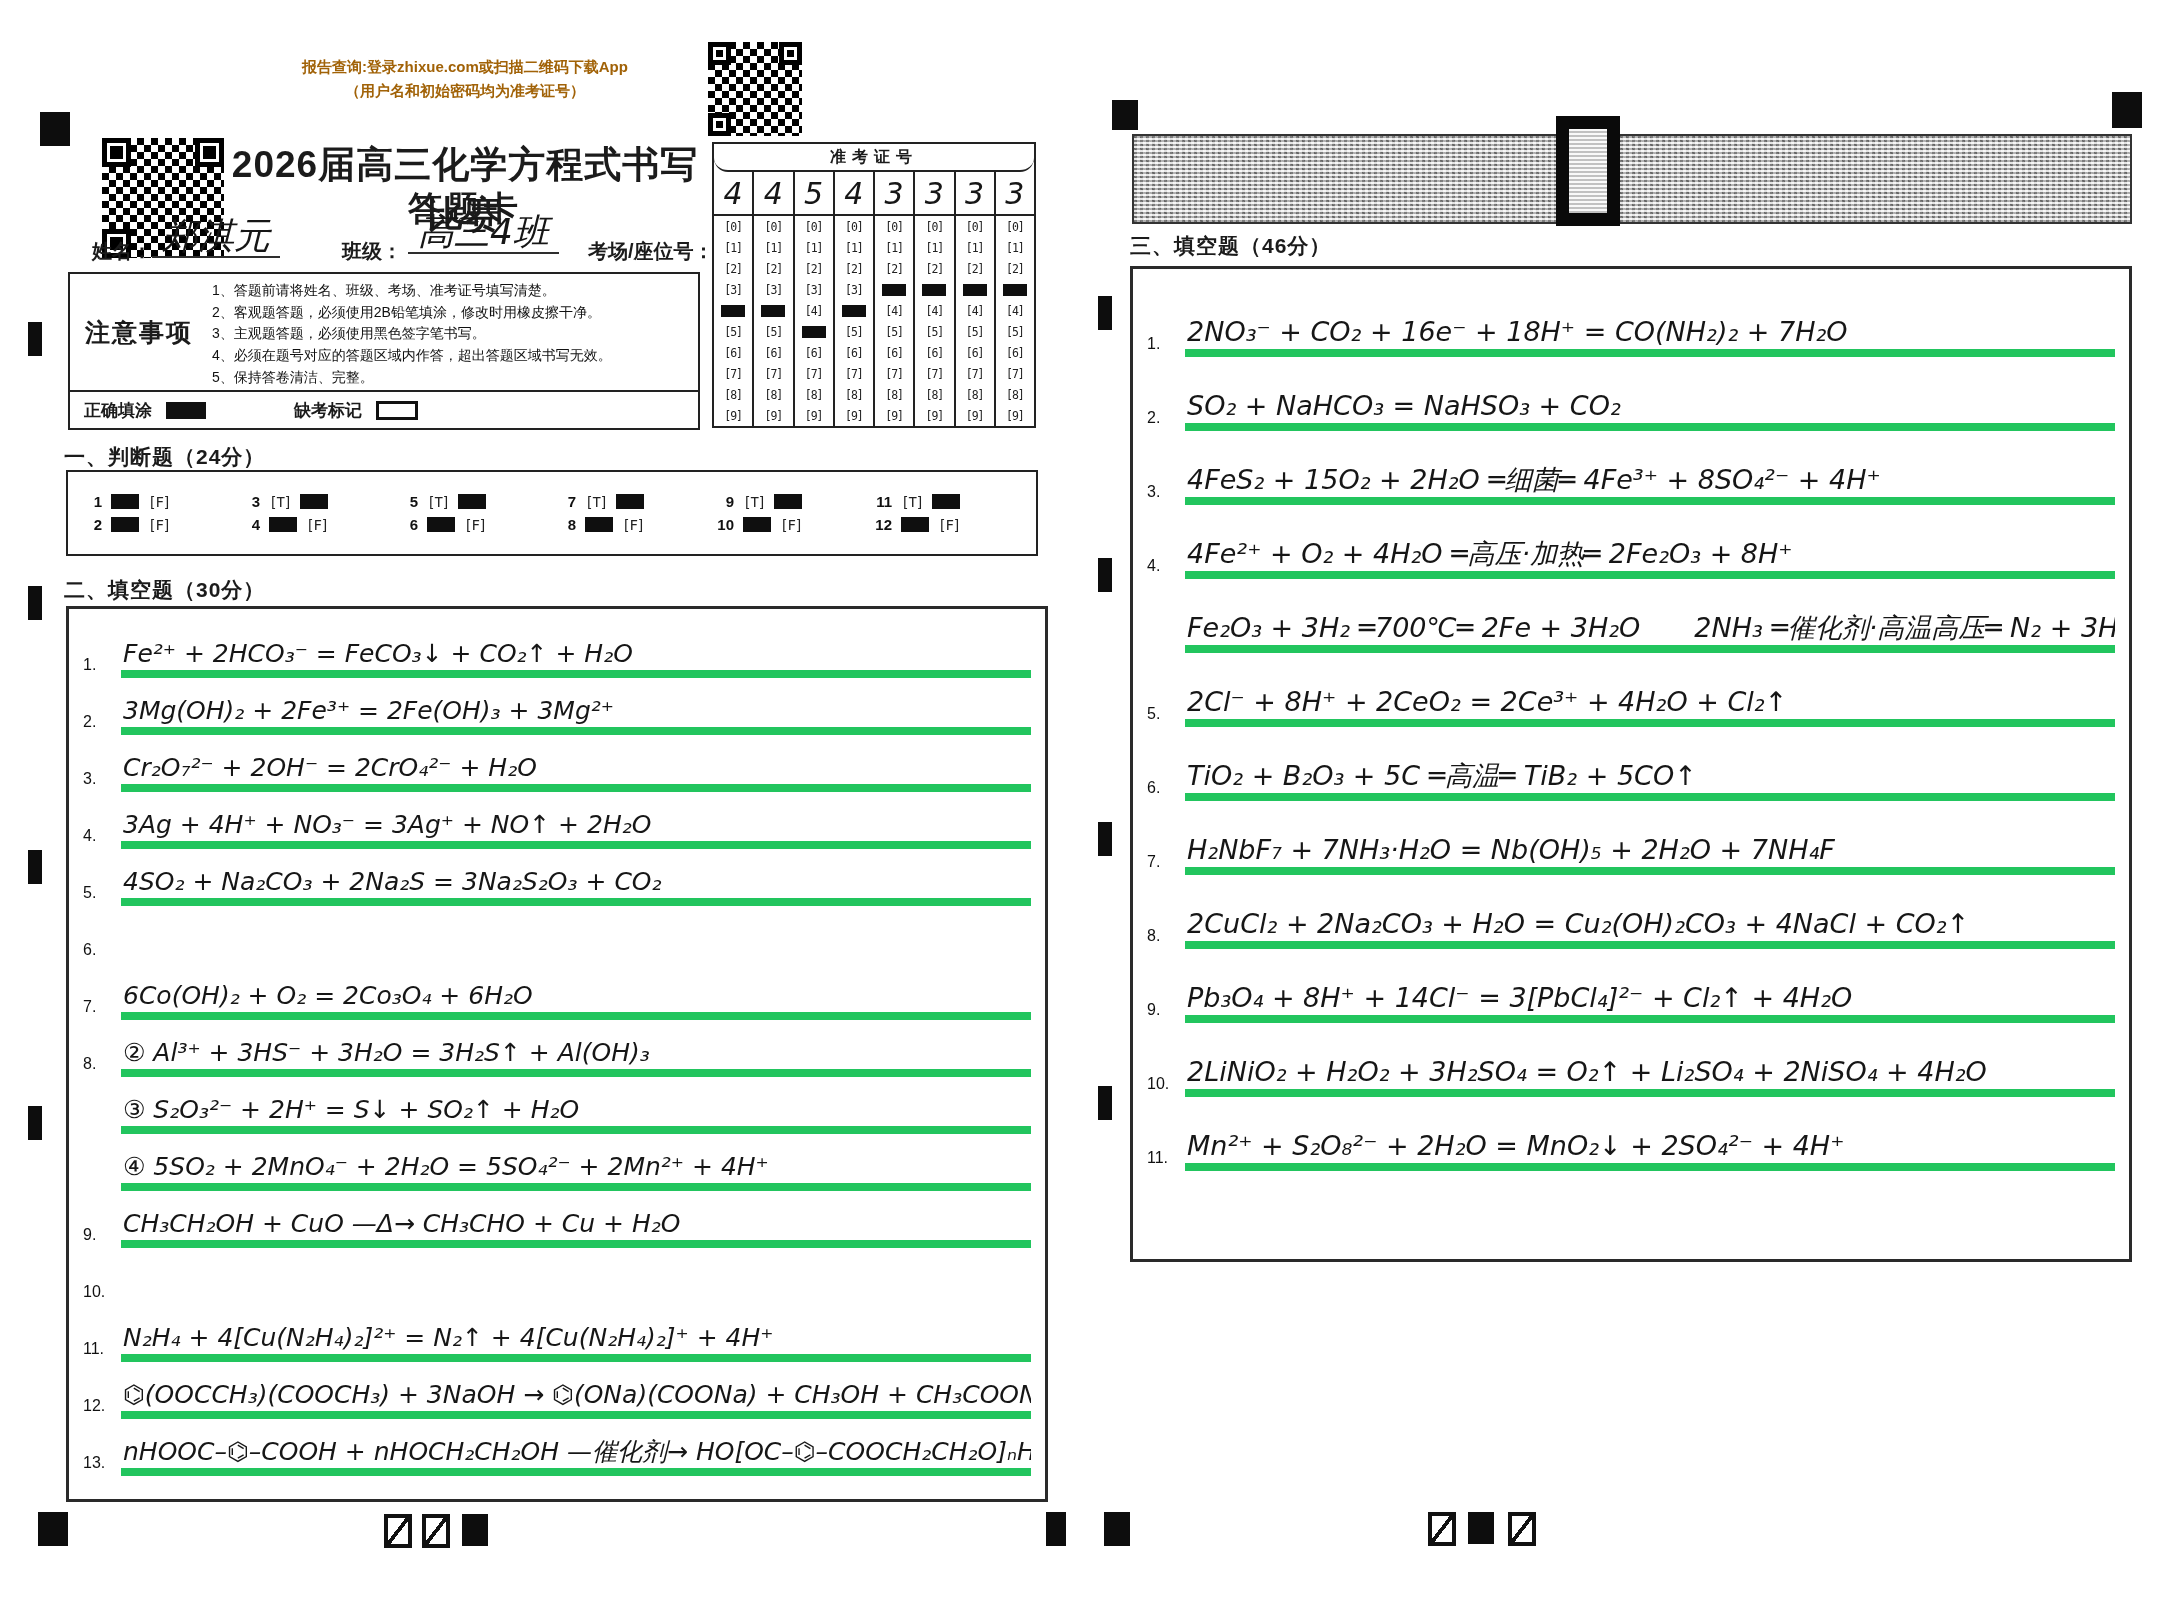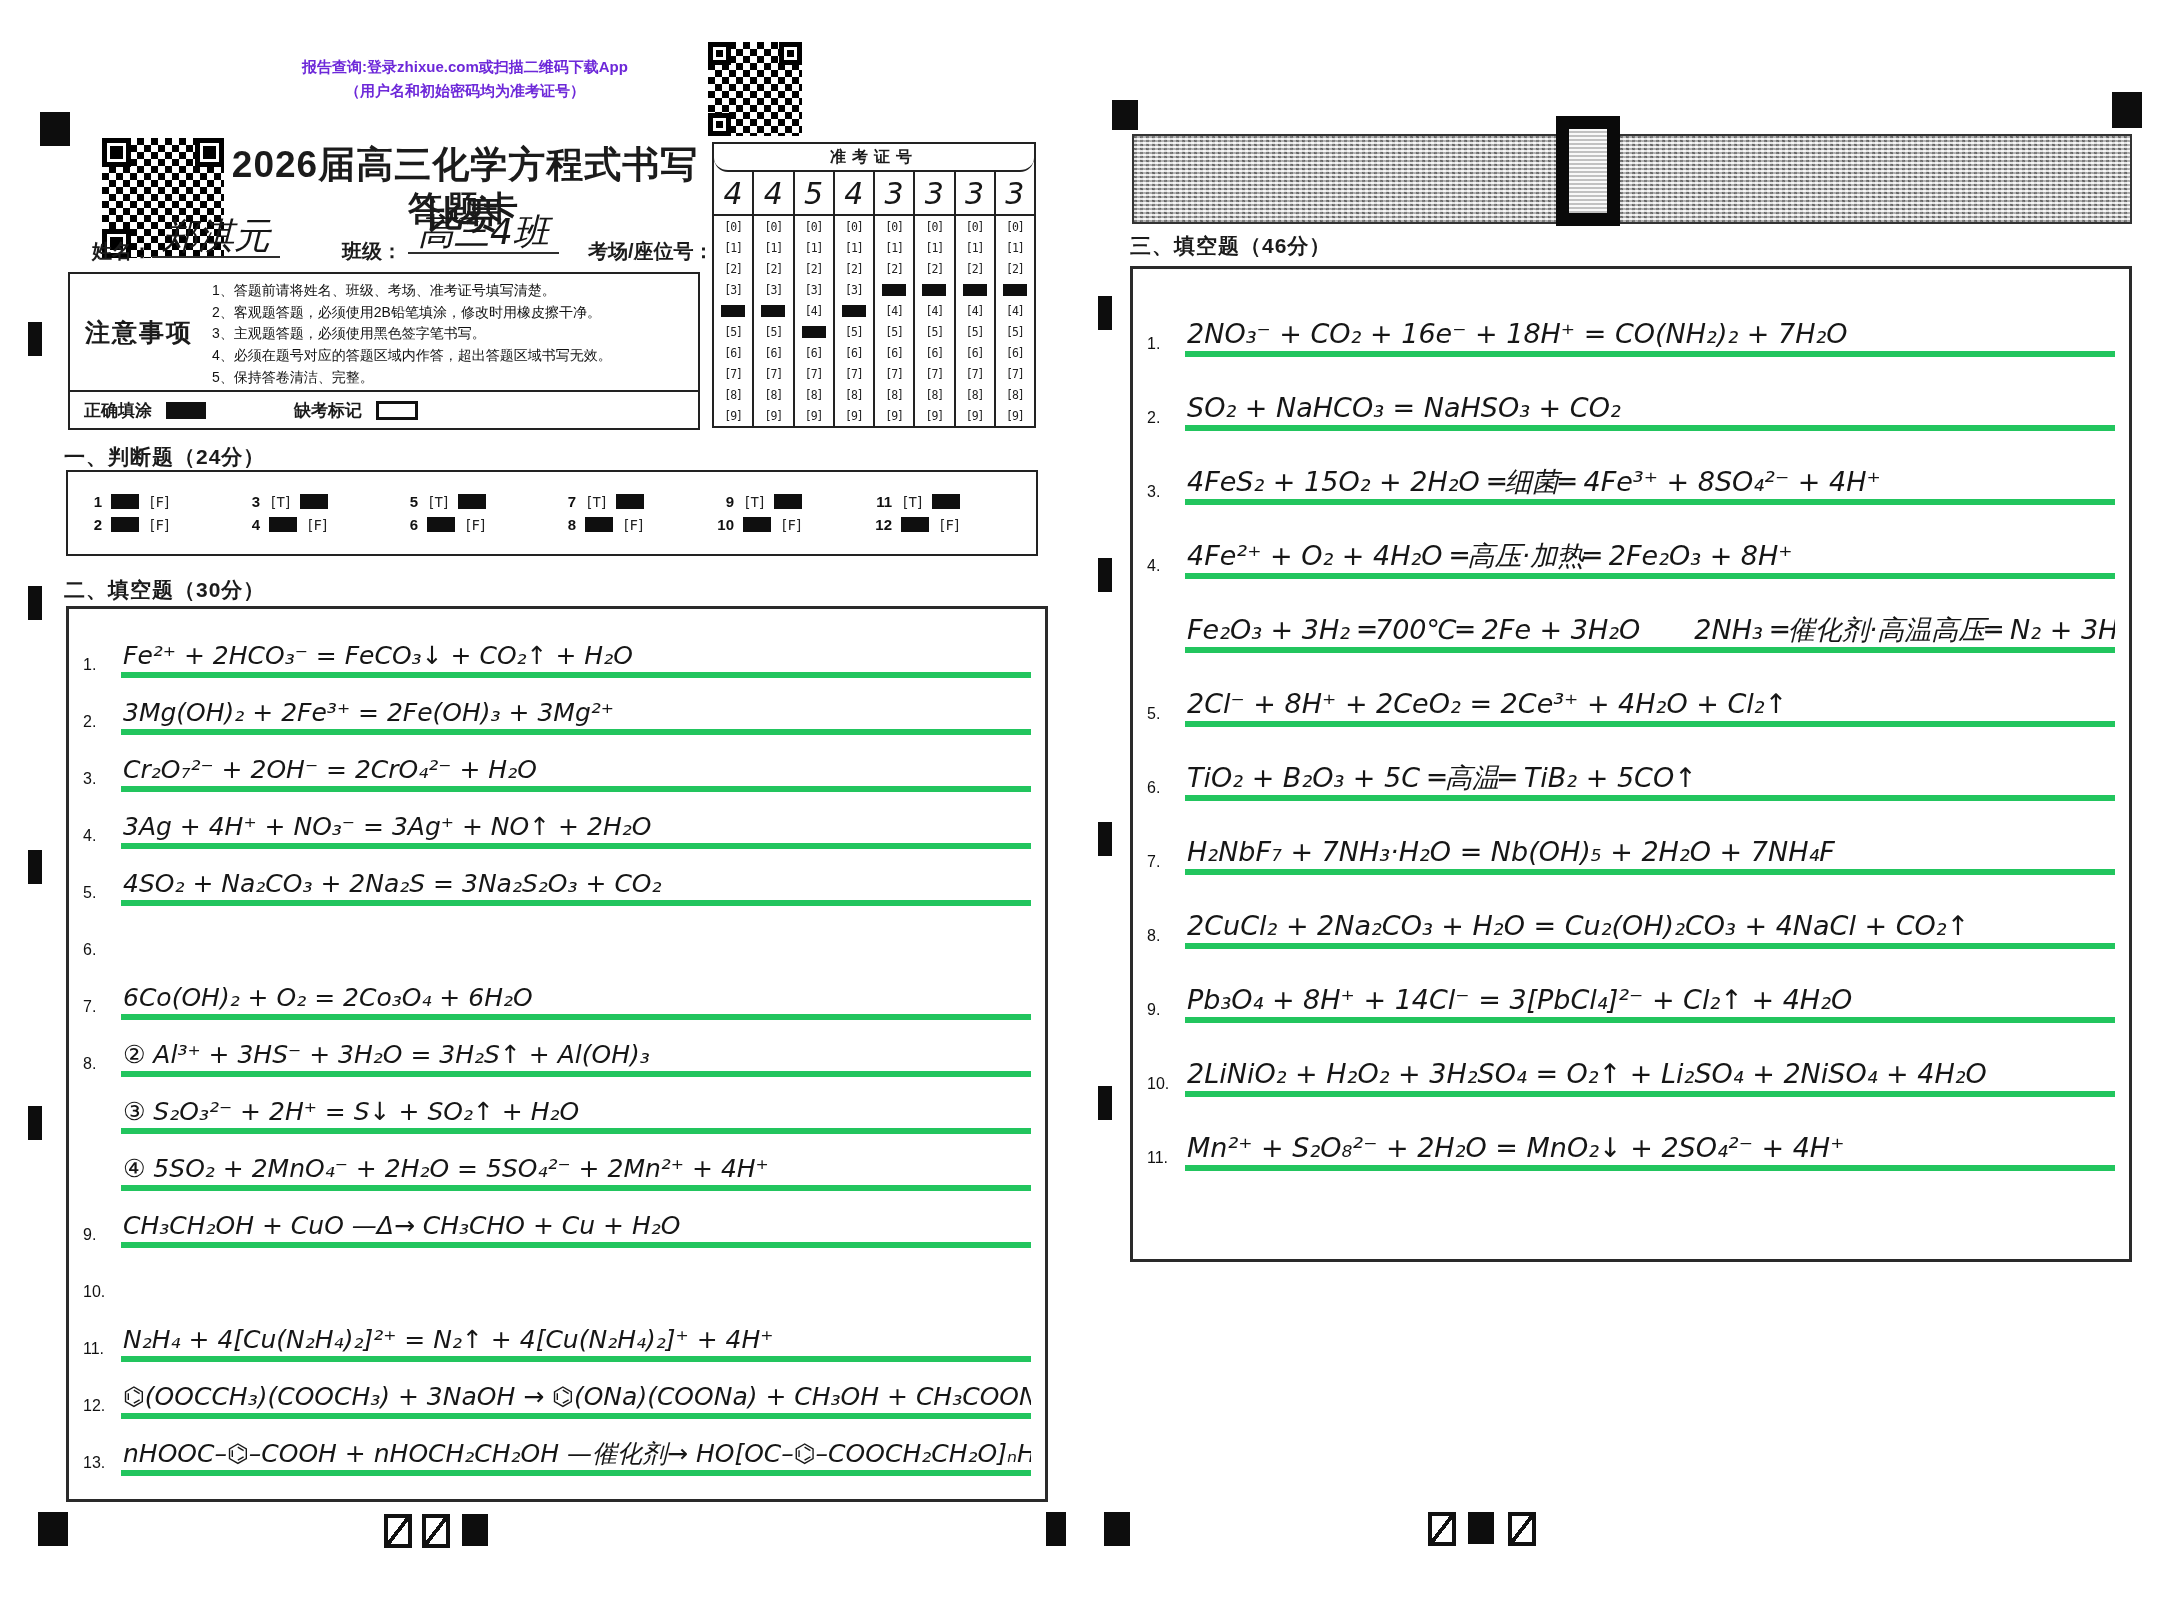--- a/index.html
+++ b/index.html
@@ -25,21 +25,21 @@
     background-image:
       linear-gradient(45deg,#000 25%,transparent 25%,transparent 75%,#000 75%),
       linear-gradient(45deg,#000 25%,transparent 25%,transparent 75%,#000 75%);
     background-size:14px 14px;background-position:0 0,7px 7px;
   }
   .qr .fd{position:absolute;width:24%;height:24%;border:5px solid #000;background:#fff;box-sizing:border-box;}
   .qr .fd::after{content:"";position:absolute;inset:3px;background:#000;}
   .fd.tl{left:0;top:0;} .fd.tr{right:0;top:0;} .fd.bl{left:0;bottom:0;}
 
   
-  .report-line{position:absolute;width:480px;left:225px;font-size:15px;font-weight:bold;text-align:center;color:#6d28d9;}
+  .report-line{position:absolute;width:480px;left:225px;font-size:15px;font-weight:bold;text-align:center;color:#a16207;}
   .title1{position:absolute;left:225px;width:480px;top:140px;font-size:37px;font-weight:bold;text-align:center;letter-spacing:1px;}
   .title2{position:absolute;left:225px;width:480px;top:186px;font-size:34px;font-weight:bold;text-align:center;letter-spacing:4px;}
 
   
   .stu-label{position:absolute;top:238px;font-size:20px;font-weight:bold;}
   .stu-hw{position:absolute;font-size:36px;line-height:1;border-bottom:2px solid #2e2e2e;padding:0 10px 2px 10px;}
 
   
   .notice-box{position:absolute;left:68px;top:272px;width:632px;height:158px;border:2px solid #222;box-sizing:border-box;display:flex;flex-direction:column;}
   .notice-top{flex:1;display:flex;}
@@ -72,21 +72,21 @@
   .jfill{display:inline-block;width:28px;height:15px;background:#0f0f0f;}
 
   
   .eqbox{position:absolute;border:3px solid #2a2a2a;box-sizing:border-box;background:#fff;}
   .eqbox2{left:66px;top:606px;width:982px;height:896px;padding-top:12px;}
   .eqbox3{left:1130px;top:266px;width:1002px;height:996px;padding-top:14px;}
   .eq-line{display:flex;align-items:flex-end;margin:0 14px 0 6px;}
   .eq-line.s2{height:57px;}
   .eq-line.s3{height:74px;}
   .eq-num{flex:none;width:38px;font-size:16px;color:#111;padding:0 0 4px 8px;}
-  .eq-text{flex:1;border-bottom:6px solid #22c55e;white-space:nowrap;padding:0 4px 3px 2px;font-size:25px;line-height:1.05;overflow:hidden;font-style:italic;}
+  .eq-text{flex:1;border-bottom:8px solid #22c55e;white-space:nowrap;padding:0 4px 3px 2px;font-size:25px;line-height:1.05;overflow:hidden;font-style:italic;}
   .s3 .eq-text{font-size:27px;}
 
   
   .band{position:absolute;left:1132px;top:134px;width:1000px;height:90px;border:2px solid #333;box-sizing:border-box;
     background:
       repeating-linear-gradient(0deg, rgba(0,0,0,.20) 0 2px, rgba(255,255,255,.75) 2px 4px),
       repeating-linear-gradient(90deg, rgba(0,0,0,.16) 0 3px, rgba(255,255,255,.6) 3px 6px),
       repeating-linear-gradient(45deg, rgba(0,0,0,.18) 0 1px, transparent 1px 4px),
       #b9b9b9;
   }

